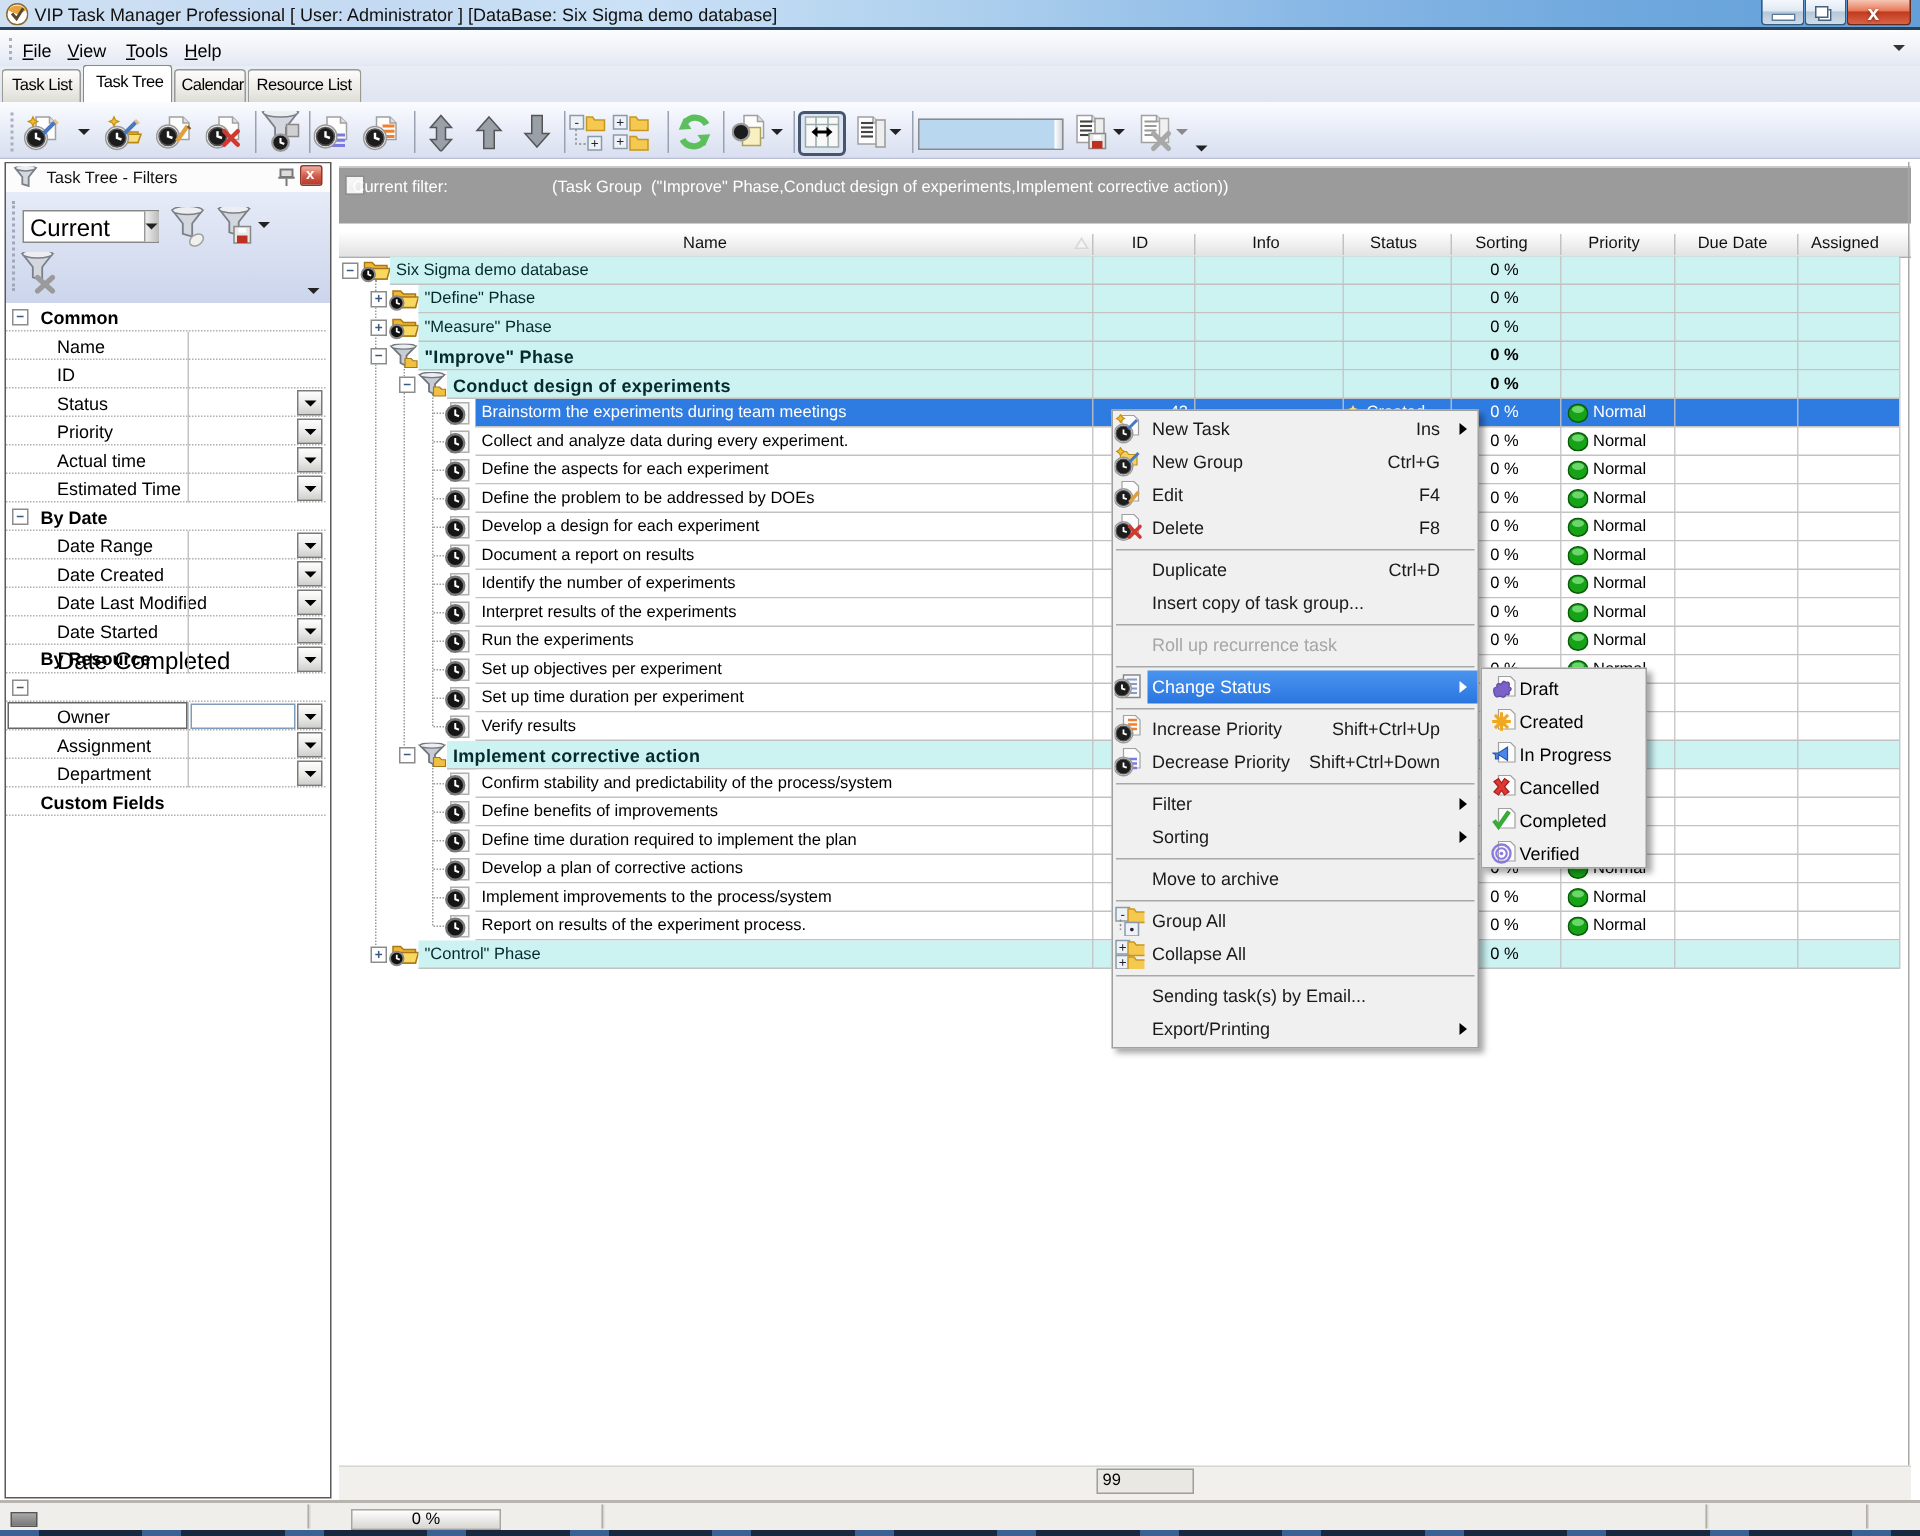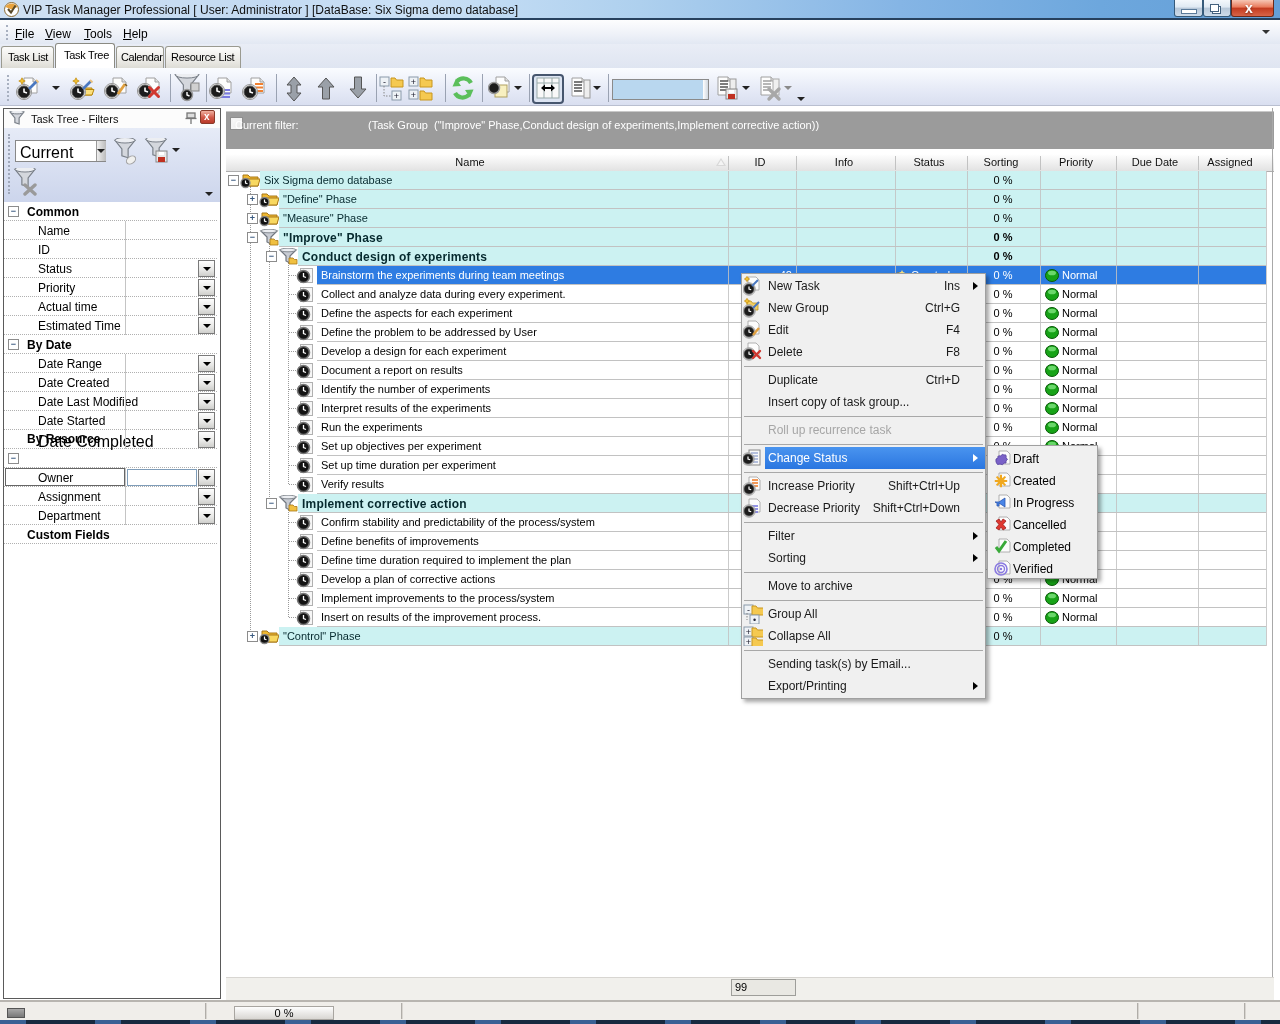--- a/index.html
+++ b/index.html
@@ -469,21 +469,21 @@
     <ellipse cx="7" cy="4" rx="4" ry="2.3" fill="#7ae07a" opacity="0.85"></ellipse>
   </svg>
 <div class="tx" style="left:1062px;top:307px;color:#000;font-size:11px;">Normal</div>
 <div class="ab" style="left:300px;top:306px;width:13px;height:15px;background:#f6f6f6;border:1px solid #b0b0b0;box-sizing:border-box;"></div>
 <svg class="ab" style="left:296px;top:307px" width="15" height="15" viewBox="0 0 15 15">
     <circle cx="7.5" cy="7.5" r="6" fill="#141414" stroke="#777" stroke-width="1.6"></circle>
     <path d="M7.5 4 L7.5 7.5 L10 8.5" stroke="#fff" stroke-width="1.3" fill="none"></path>
   </svg>
 <div class="doth" style="left:289px;top:313px;width:7px;"></div>
 <div class="ab" style="left:317px;top:323px;width:411px;height:19px;background:#fff;border-bottom:1px solid #c2c2c2;box-sizing:border-box;"></div>
-<div class="tx" style="left:321px;top:326px;color:#000;font-weight:normal;font-size:11px;letter-spacing:0;">Define the problem to be addressed by User</div>
+<div class="tx" style="left:321px;top:326px;color:#000;font-weight:normal;font-size:11px;letter-spacing:0;">Define the problem to be addressed by DOEs</div>
 <div class="ab" style="left:728px;top:323px;width:538px;height:19px;background:#fff;border-bottom:1px solid #c2c2c2;box-sizing:border-box;"></div>
 <div class="tx" style="left:1003px;top:326px;transform:translateX(-50%);color:#000;font-weight:normal;font-size:11px;">0 %</div>
 <svg class="ab" style="left:1045px;top:326px" width="14" height="13" viewBox="0 0 14 13">
     <ellipse cx="7" cy="6.5" rx="6.5" ry="6" fill="#17a317" stroke="#0a5a0a" stroke-width="1"></ellipse>
     <ellipse cx="7" cy="4" rx="4" ry="2.3" fill="#7ae07a" opacity="0.85"></ellipse>
   </svg>
 <div class="tx" style="left:1062px;top:326px;color:#000;font-size:11px;">Normal</div>
 <div class="ab" style="left:300px;top:325px;width:13px;height:15px;background:#f6f6f6;border:1px solid #b0b0b0;box-sizing:border-box;"></div>
 <svg class="ab" style="left:296px;top:326px" width="15" height="15" viewBox="0 0 15 15">
     <circle cx="7.5" cy="7.5" r="6" fill="#141414" stroke="#777" stroke-width="1.6"></circle>
@@ -689,21 +689,21 @@
     <ellipse cx="7" cy="4" rx="4" ry="2.3" fill="#7ae07a" opacity="0.85"></ellipse>
   </svg>
 <div class="tx" style="left:1062px;top:592px;color:#000;font-size:11px;">Normal</div>
 <div class="ab" style="left:300px;top:591px;width:13px;height:15px;background:#f6f6f6;border:1px solid #b0b0b0;box-sizing:border-box;"></div>
 <svg class="ab" style="left:296px;top:592px" width="15" height="15" viewBox="0 0 15 15">
     <circle cx="7.5" cy="7.5" r="6" fill="#141414" stroke="#777" stroke-width="1.6"></circle>
     <path d="M7.5 4 L7.5 7.5 L10 8.5" stroke="#fff" stroke-width="1.3" fill="none"></path>
   </svg>
 <div class="doth" style="left:289px;top:598px;width:7px;"></div>
 <div class="ab" style="left:317px;top:608px;width:411px;height:19px;background:#fff;border-bottom:1px solid #c2c2c2;box-sizing:border-box;"></div>
-<div class="tx" style="left:321px;top:611px;color:#000;font-weight:normal;font-size:11px;letter-spacing:0;">Insert on results of the improvement process.</div>
+<div class="tx" style="left:321px;top:611px;color:#000;font-weight:normal;font-size:11px;letter-spacing:0;">Report on results of the experiment process.</div>
 <div class="ab" style="left:728px;top:608px;width:538px;height:19px;background:#fff;border-bottom:1px solid #c2c2c2;box-sizing:border-box;"></div>
 <div class="tx" style="left:1003px;top:611px;transform:translateX(-50%);color:#000;font-weight:normal;font-size:11px;">0 %</div>
 <svg class="ab" style="left:1045px;top:611px" width="14" height="13" viewBox="0 0 14 13">
     <ellipse cx="7" cy="6.5" rx="6.5" ry="6" fill="#17a317" stroke="#0a5a0a" stroke-width="1"></ellipse>
     <ellipse cx="7" cy="4" rx="4" ry="2.3" fill="#7ae07a" opacity="0.85"></ellipse>
   </svg>
 <div class="tx" style="left:1062px;top:611px;color:#000;font-size:11px;">Normal</div>
 <div class="ab" style="left:300px;top:610px;width:13px;height:15px;background:#f6f6f6;border:1px solid #b0b0b0;box-sizing:border-box;"></div>
 <svg class="ab" style="left:296px;top:611px" width="15" height="15" viewBox="0 0 15 15">
     <circle cx="7.5" cy="7.5" r="6" fill="#141414" stroke="#777" stroke-width="1.6"></circle>

